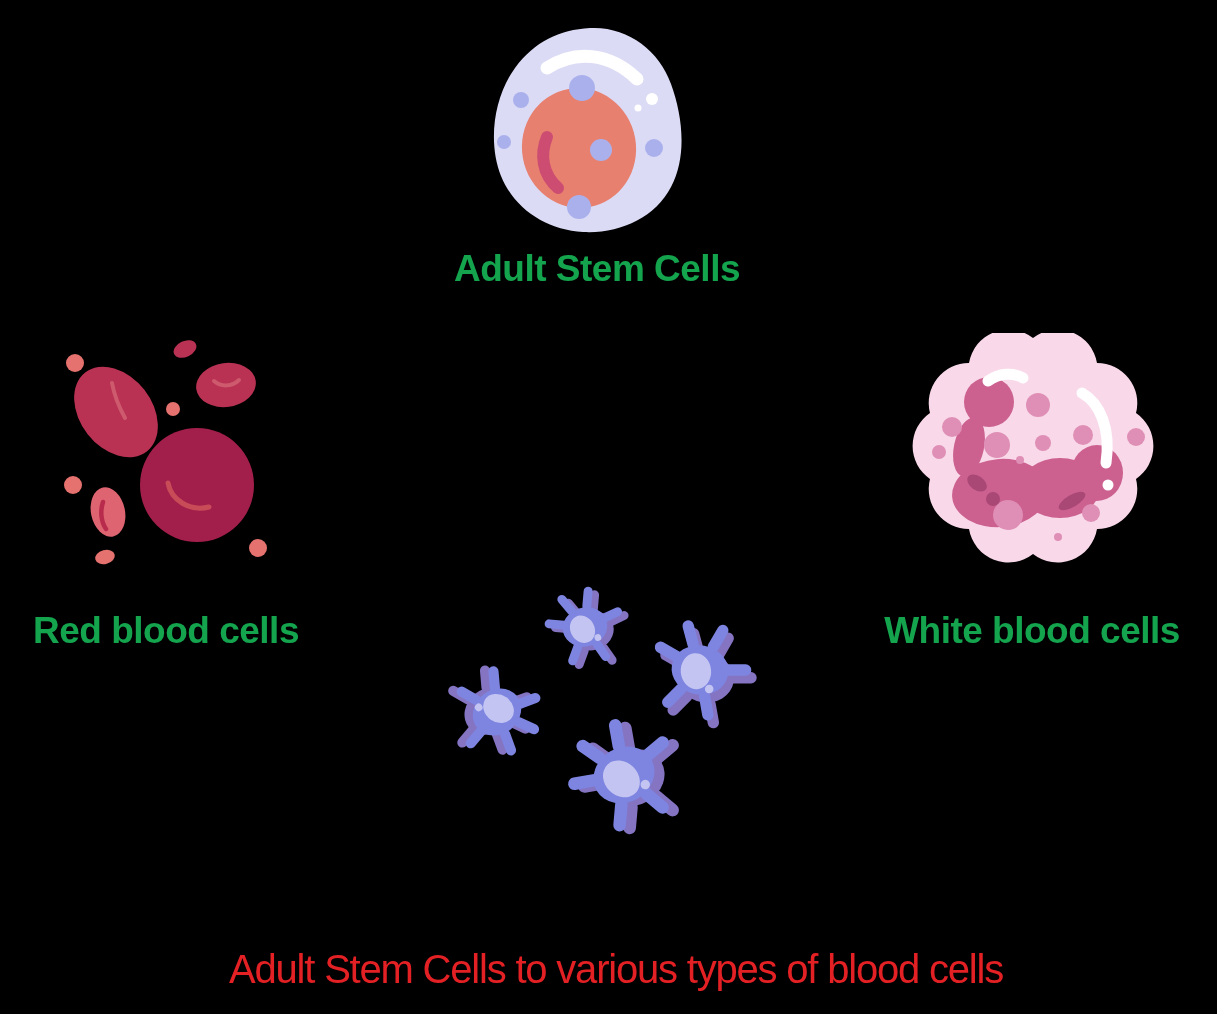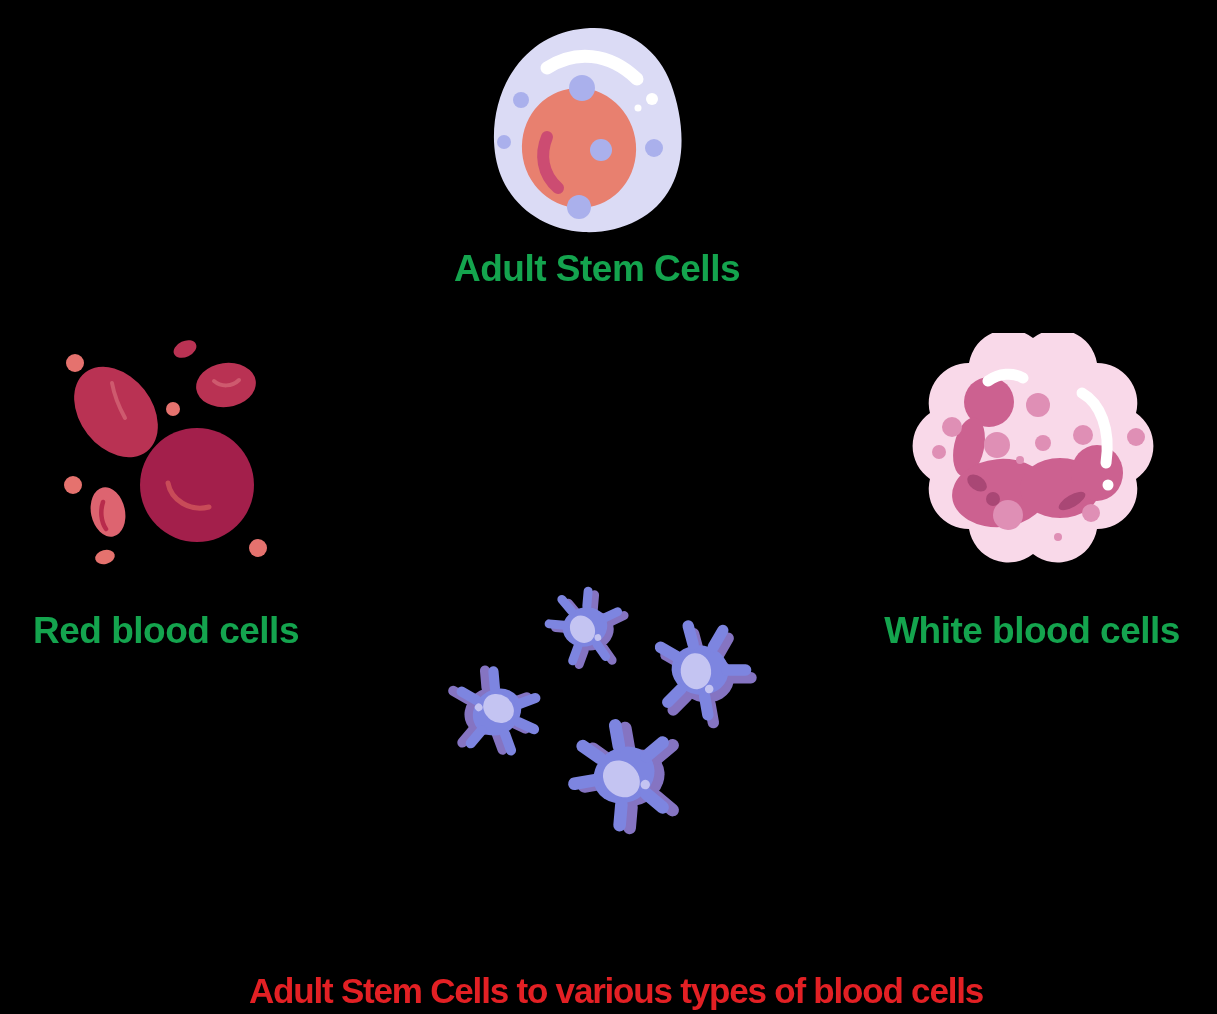--- a/index.html
+++ b/index.html
@@ -8,23 +8,22 @@
     overflow:hidden;font-family:"Liberation Sans",sans-serif;
   }
   svg{position:absolute;display:block;}
   .label{
     position:absolute;transform:translateX(-50%);white-space:nowrap;
     font-weight:bold;font-size:37px;letter-spacing:-0.5px;
     color:var(--label-green,#14A44E);
   }
   .caption{
     position:absolute;transform:translateX(-50%);white-space:nowrap;
-    font-weight:bold;font-size:35px;letter-spacing:-1.2px;
+    font-weight:normal;font-size:40px;letter-spacing:-1.2px;
     color:var(--caption-red,#E32024);
-    margin-top:24px;
   }
   
   .f-stem-membrane{fill:var(--stem-membrane)}
   .f-stem-nucleus{fill:var(--stem-nucleus)}
   .f-stem-dot{fill:var(--stem-dot)}
   .f-white{fill:var(--white)}
   .s-white{stroke:var(--white);fill:none;stroke-linecap:round}
   .s-stem-crescent{stroke:var(--stem-crescent);fill:none;stroke-linecap:round}
   .f-rbc-main{fill:var(--rbc-main)}
   .f-rbc-dark{fill:var(--rbc-dark)}

